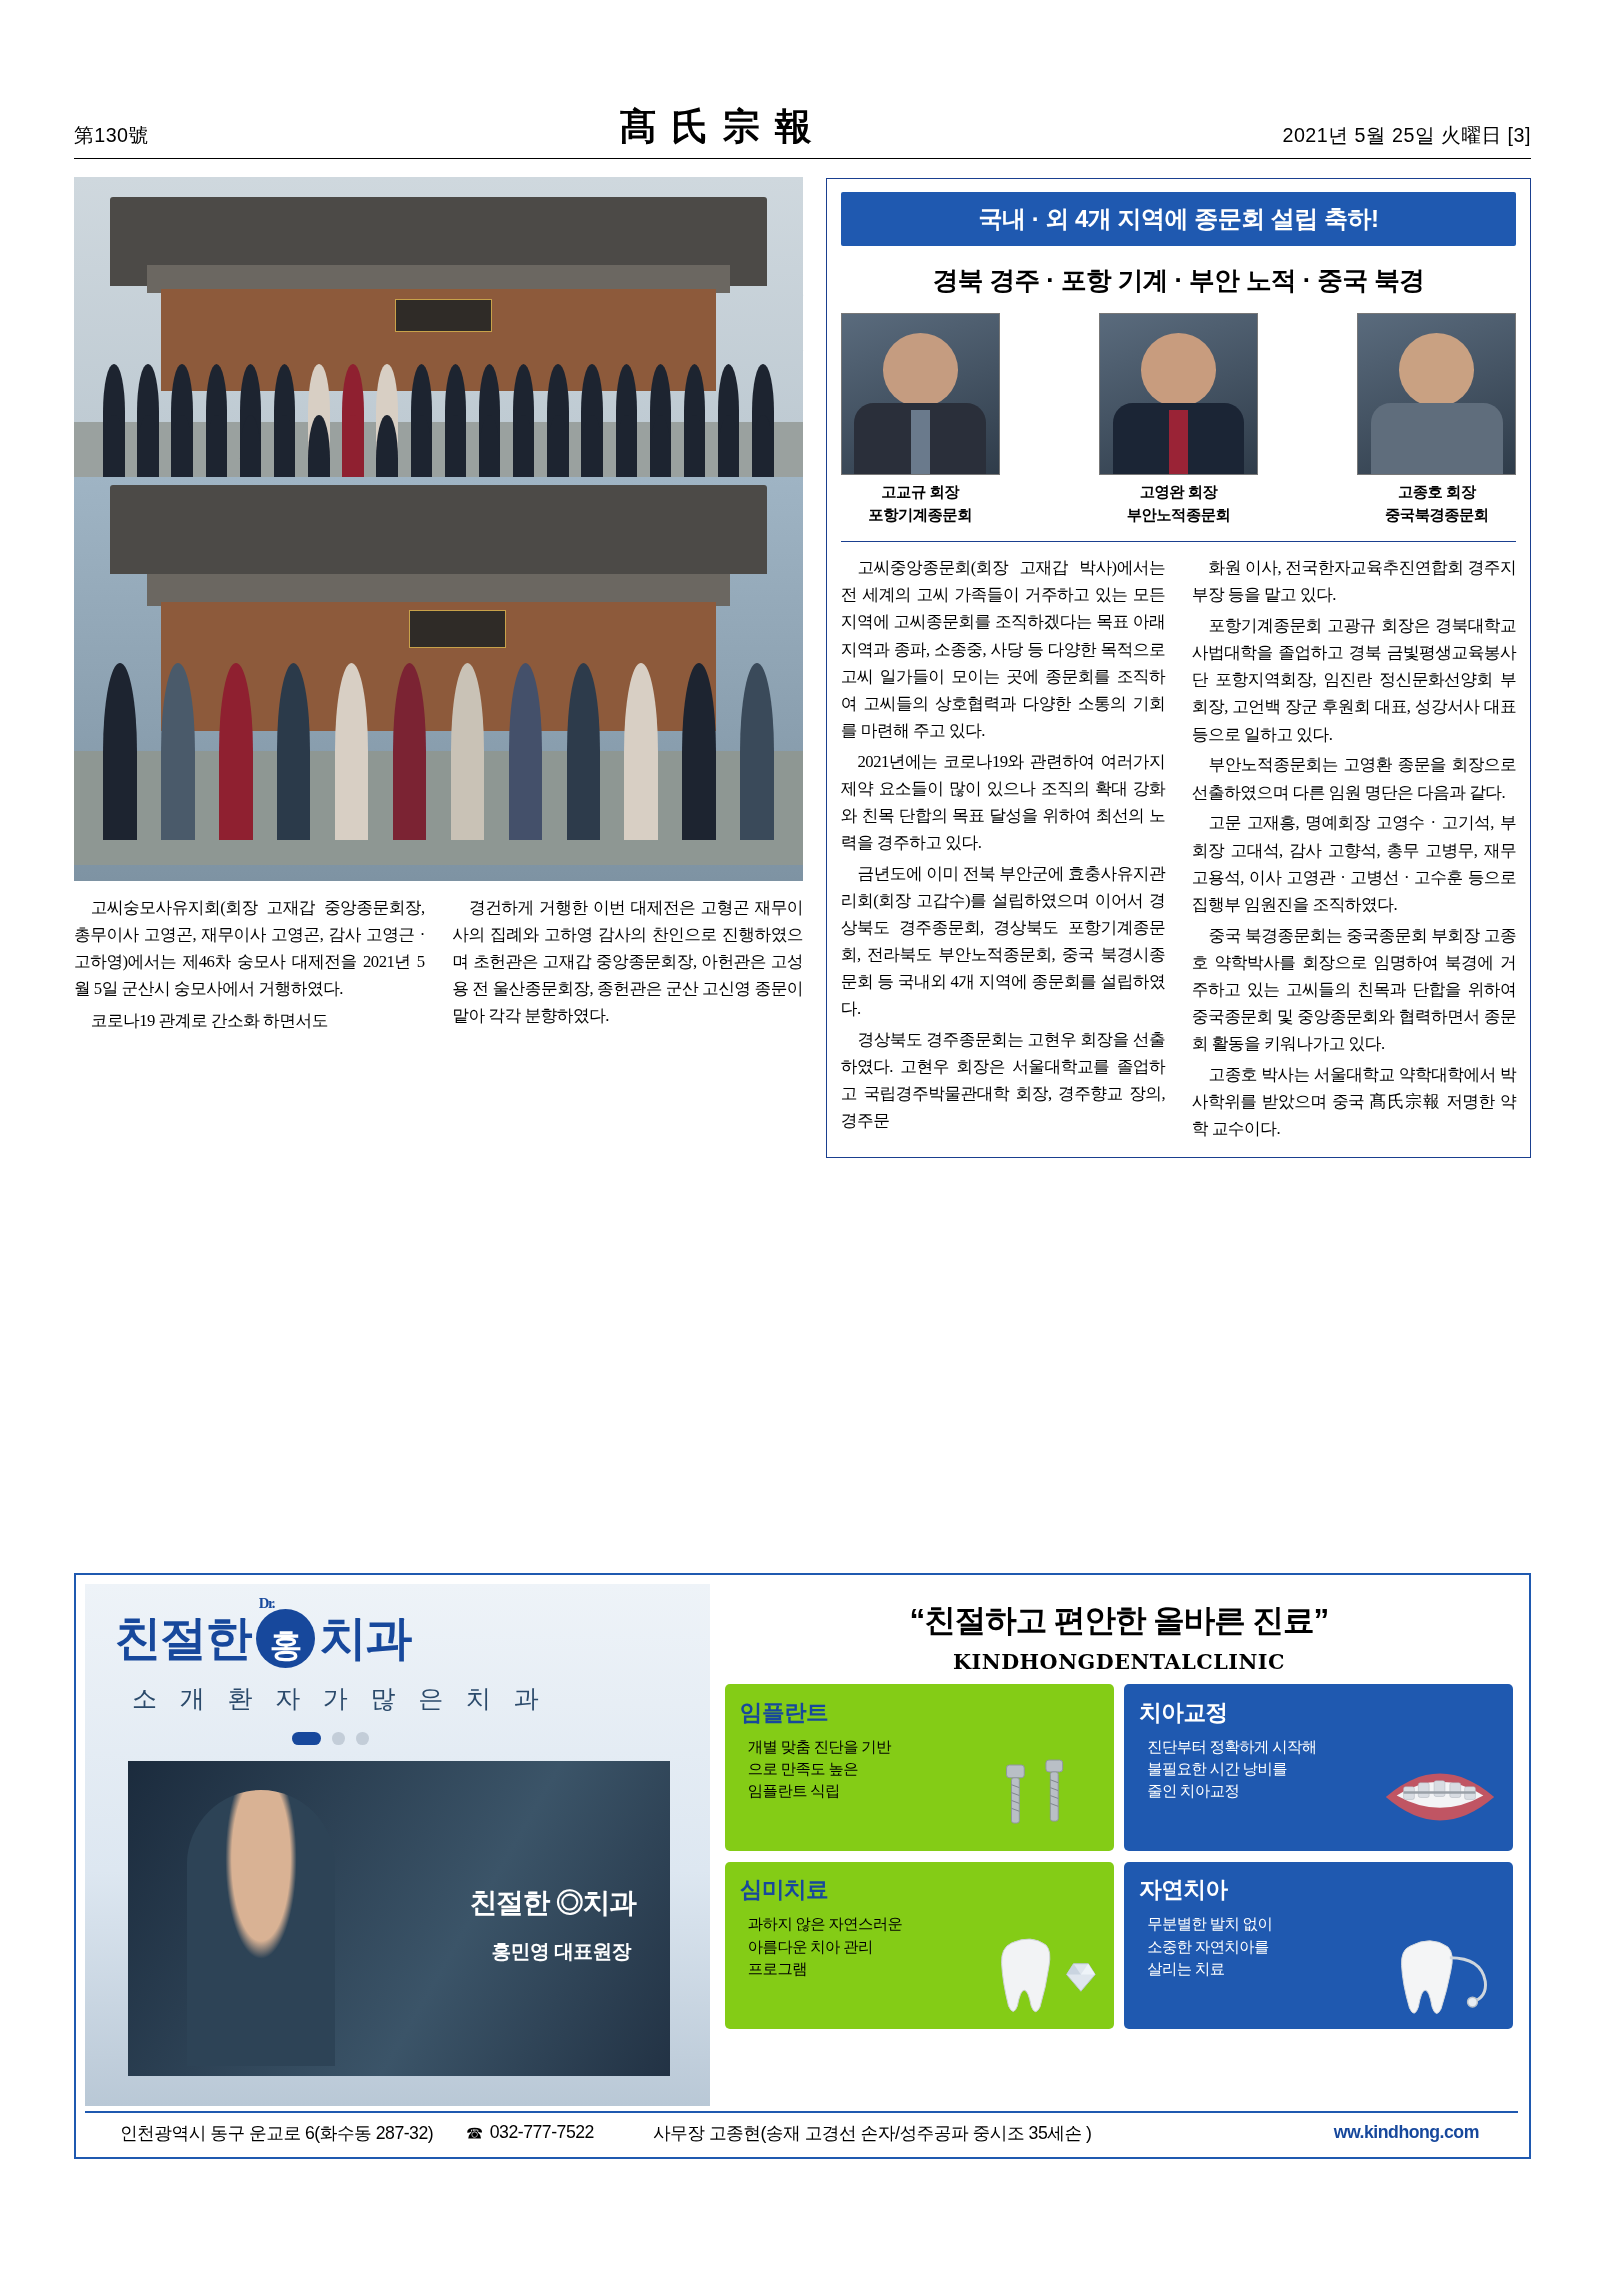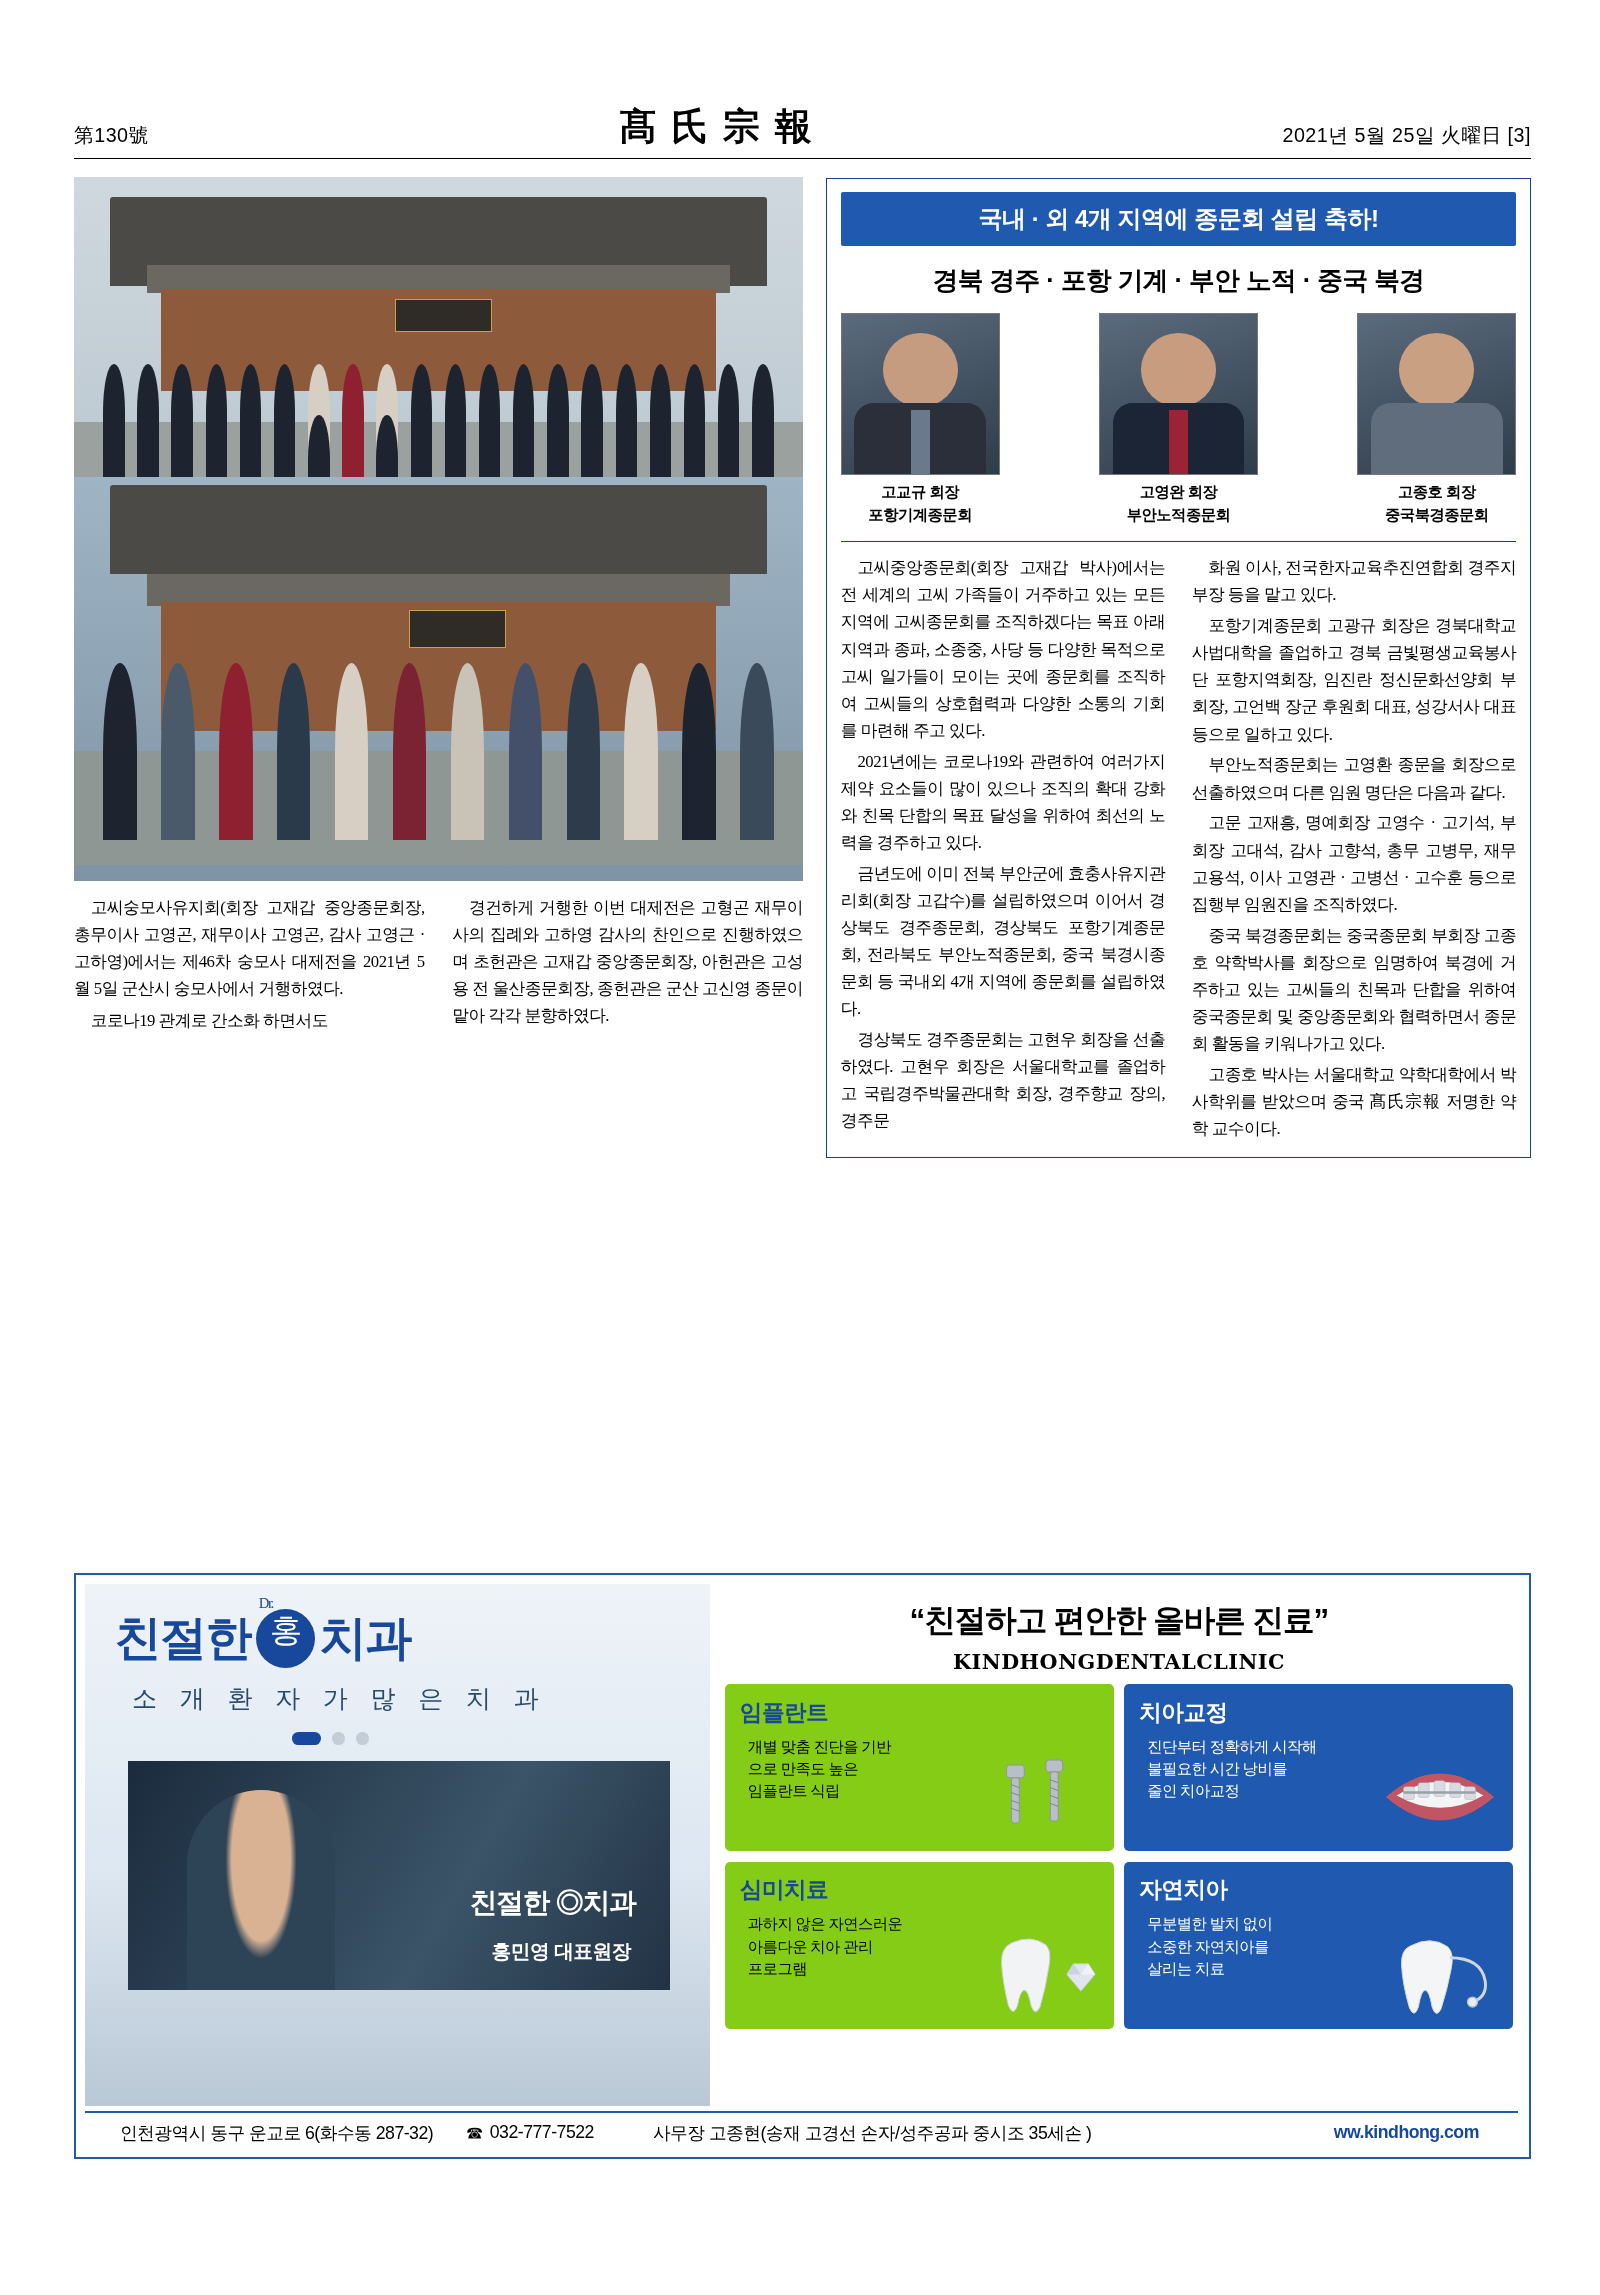--- a/index.html
+++ b/index.html
@@ -174,42 +174,42 @@
     position:absolute;left:29.5px;top:23.6px;
     font-size:47px;font-weight:bold;
     font-family:"Liberation Sans", sans-serif;
     color:#17489c;
     letter-spacing:-1.5px;
     display:flex;align-items:center;gap:4.9px;
   }
   .logo-circle{
     width:59px;height:59px;border-radius:50%;
     background:#17489c;color:#fff;
-    display:inline-flex;align-items:flex-start;justify-content:center;
-    font-size:32.5px;font-weight:normal;
+    display:inline-flex;align-items:flex-end;justify-content:center;
+    font-size:32.5px;font-weight:bold;
     position:relative;
   }
   .logo-dr{
     position:absolute;top:-14.8px;left:3px;
     font-size:14.8px;color:#17489c;
     font-family:"Liberation Serif", serif;
   }
   .ad-sub{
     position:absolute;left:47px;top:98px;
     font-size:25px;letter-spacing:7.9px;
     color:#2b4a6b;
     font-family:"Liberation Sans", sans-serif;
     text-align:right;
   }
   .dots{position:absolute;left:207px;top:148px;display:flex;gap:10.8px;}
   .dot{width:12.8px;height:12.8px;border-radius:50%;background:#c3cdd8;}
   .dot.on{background:#17489c;width:29.5px;border-radius:6.4px;}
   .ad-photo{
     position:absolute;left:43px;top:177px;
-    width:542px;height:229px;
+    width:542px;height:315px;
     background:linear-gradient(120deg,#1b2b3d 0%,#3b5468 60%,#223244 100%);
     overflow:hidden;
   }
   .ad-photo .doctor{
     position:absolute;left:59px;top:29.5px;width:148px;height:276px;
     background:radial-gradient(ellipse at 50% 25%, #d9b294 0 28%, #2d4356 34% 100%);
     border-radius:74px 74px 0 0;
   }
   .ad-photo-logo{
     position:absolute;right:34px;top:123px;

